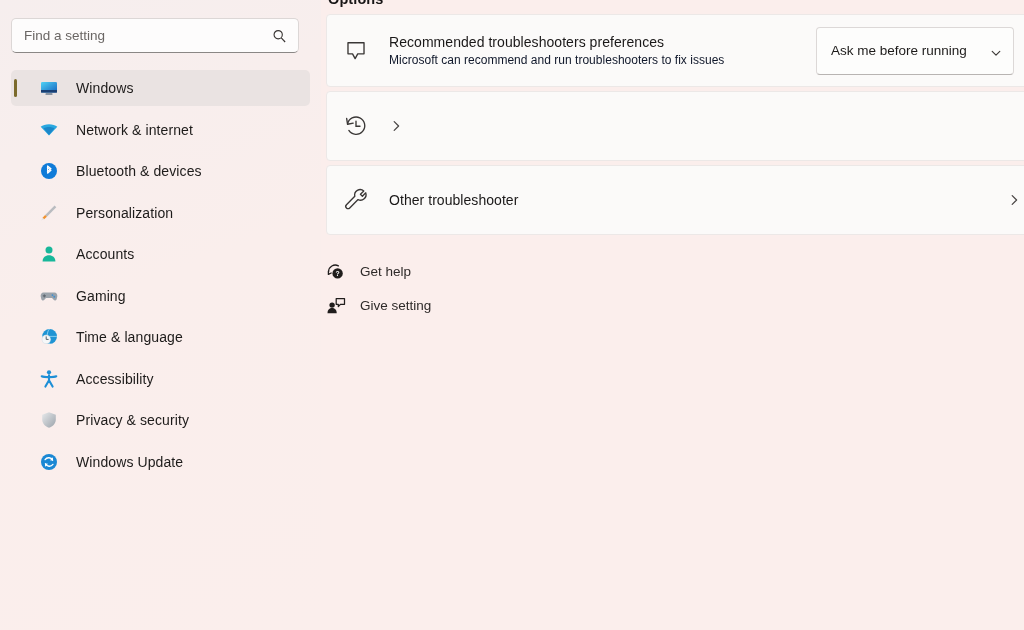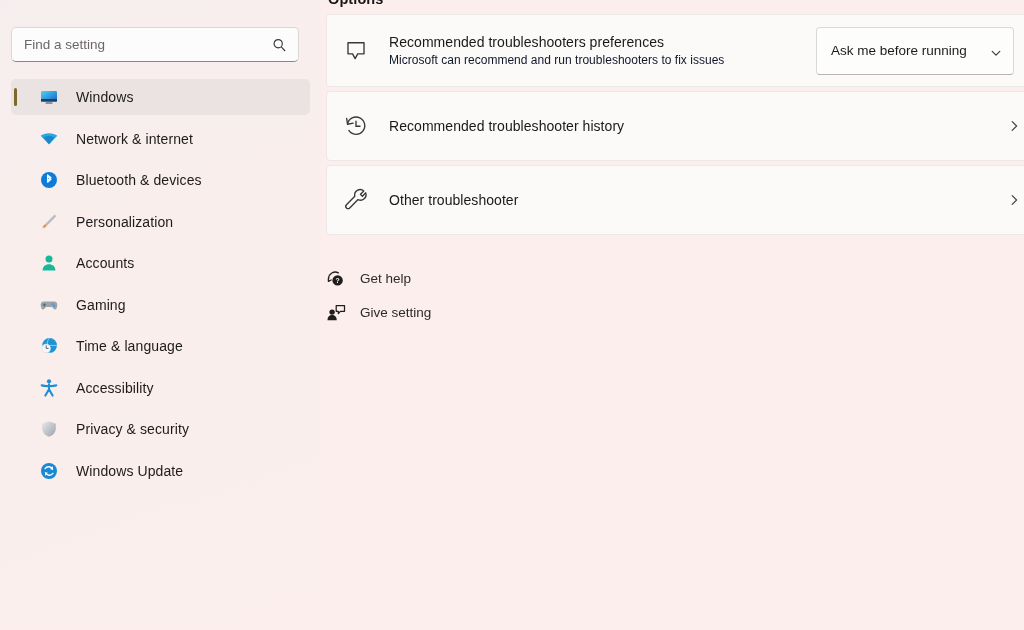--- a/index.html
+++ b/index.html
@@ -13,21 +13,21 @@
 
   
   .app { position:relative; width:1024px; height:630px; display:flex; }
 
   
   .sidebar {
     width:321px; height:630px; flex:0 0 321px;
     background:linear-gradient(160deg,#f6eeee 0%,#faeeec 45%,#fbeeec 100%);
     padding:0;
   }
-  .search-wrap { padding:27px 22px 0 11px; }
+  .search-wrap { padding:18px 22px 0 11px; }
   .search-box {
     position:relative; height:35px; border-radius:5px;
     background:#fdfcfc; border:1px solid #dcd7d6;
     border-bottom:1px solid #8a8785;
     display:flex; align-items:center;
   }
   .search-box input {
     flex:1; border:0; outline:0; background:transparent;
     font-family:"Liberation Sans", sans-serif;
     font-size:13.5px; color:#2a2a2a; padding:0 30px 0 12px;
@@ -75,21 +75,21 @@
   .select {
     height:48px; min-width:198px; border-radius:4px;
     background:#fdfdfc; border:1px solid #dcd8d7; border-bottom-color:#b8b4b2;
     display:flex; align-items:center; justify-content:space-between;
     padding:0 11px 0 14px; margin-right:13px; cursor:default;
   }
   .select-label { font-size:13.5px; color:#1d1b1a; white-space:nowrap; }
   .select-chev { width:12px; height:12px; color:#3d3a38; margin-left:18px; }
 
   
-  .links { position:absolute; left:5px; top:265px; }
+  .links { position:absolute; left:5px; top:258px; }
   .link-row { display:flex; align-items:center; height:27px; margin-bottom:7px; cursor:default; }
   .link-ico { width:20px; flex:0 0 20px; margin-right:14px;
     display:flex; align-items:center; justify-content:center; color:#201d1c; }
   .link-text { font-size:13.5px; color:#2e2a29; }
 </style>
 </head>
 <body>
 
 <div class="app">
 
@@ -262,23 +262,20 @@
       </div>
 
       <div class="card row2">
         <span class="card-ico">
           <svg viewBox="0 0 24 24" fill="none" stroke="currentColor" stroke-width="1.25">
             <path d="M4.2 10.3 A8 8 0 1 1 5.4 16.1" stroke-linecap="round"></path>
             <path d="M3.4 5.1 L4.2 10.4 L9.4 9.3" stroke-linecap="round" stroke-linejoin="round"></path>
             <path d="M12 7.6 V12.2 H15.7" stroke-linecap="round"></path>
           </svg>
         </span>
-        <span class="card-text">
-          <span class="card-title" style="display:block">Recommended troubleshooter history</span>
-        </span>
         <span class="chev">
           <svg viewBox="0 0 14 14" fill="none" stroke="currentColor" stroke-width="1.25">
             <path d="M5.2 2.6 L9.6 7 L5.2 11.4" stroke-linecap="round" stroke-linejoin="round"></path>
           </svg>
         </span>
       </div>
 
       <div class="card row3">
         <span class="card-ico">
           <svg viewBox="0 0 24 24" fill="none" stroke="currentColor" stroke-width="1.25">

